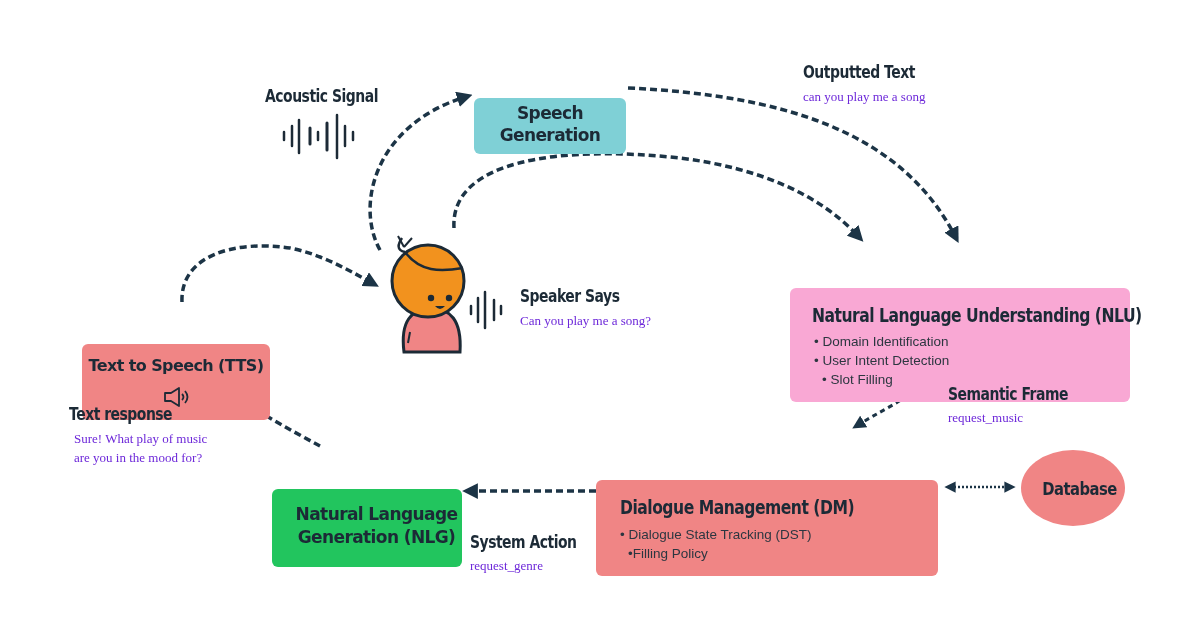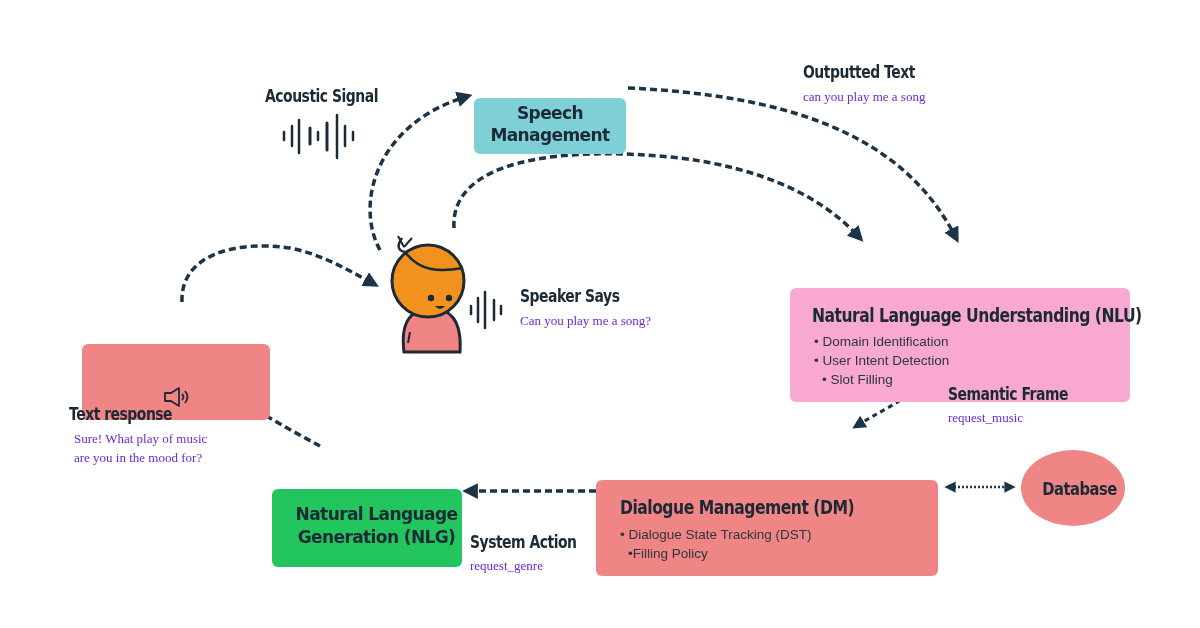--- a/index.html
+++ b/index.html
@@ -70,21 +70,21 @@
     <path d="M 404 247 L 398 236 M 404 247 L 412 238" fill="none" stroke-width="2"></path>
     <circle cx="431" cy="298" r="3.2" fill="#1c2a36" stroke="none"></circle>
     <circle cx="449" cy="298" r="3.2" fill="#1c2a36" stroke="none"></circle>
     <path d="M 435 306 Q 440 312, 445 306 Z" fill="#1c2a36" stroke="none"></path>
   </g>
 </svg>
 
 <div class="box" style="left:474px; top:56px; width:152px; height:56px; background:#7fd0d6;">
   <div class="ctitle" style="padding-top:4px; font-size:17px; line-height:22px;">
     <div>Speech</div>
-    <div>Management</div>
+    <div>Generation</div>
   </div>
 </div>
 
 <div class="box" style="left:790px; top:246px; width:340px; height:114px; background:#f9a8d4;">
   <div class="title abs" style="left:22px; top:16px; font-size:19px;">Natural Language Understanding (NLU)</div>
   <div class="bullet abs" style="left:24px; top:46px;">• Domain Identification</div>
   <div class="bullet abs" style="left:24px; top:65px;">• User Intent Detection</div>
   <div class="bullet abs" style="left:32px; top:84px;">• Slot Filling</div>
 </div>
 
@@ -99,20 +99,21 @@
 </div>
 
 <div class="box" style="left:272px; top:447px; width:190px; height:78px; background:#22c55e;padding-left:19px;">
   <div class="ctitle" style="padding-top:14px; font-size:17px; line-height:23px;">
     <div>Natural Language</div>
     <div>Generation (NLG)</div>
   </div>
 </div>
 
 <div class="box" style="left:82px; top:302px; width:188px; height:76px; background:#f08585;">
+  <div class="ctitle" style="padding-top:12px; font-size:16px; line-height:20px;">Text to Speech (TTS)</div>
   <svg class="abs" style="left:80px; top:42px;" width="30" height="22" viewBox="0 0 30 22">
     <path d="M 3 7 L 9 7 L 17 2 L 17 20 L 9 15 L 3 15 Z" fill="none" stroke="#1c2a36" stroke-width="1.8" stroke-linejoin="round"></path>
     <path d="M 20 8 Q 23 11 20 14" fill="none" stroke="#1c2a36" stroke-width="1.8"></path>
     <path d="M 23 5 Q 28 11 23 17" fill="none" stroke="#1c2a36" stroke-width="1.8"></path>
   </svg>
 </div>
 
 <div class="lbl title" style="left:265px; top:86px; font-size:17px;">Acoustic Signal</div>
 
 <div class="lbl title" style="left:803px; top:62px; font-size:17px;">Outputted Text</div>

